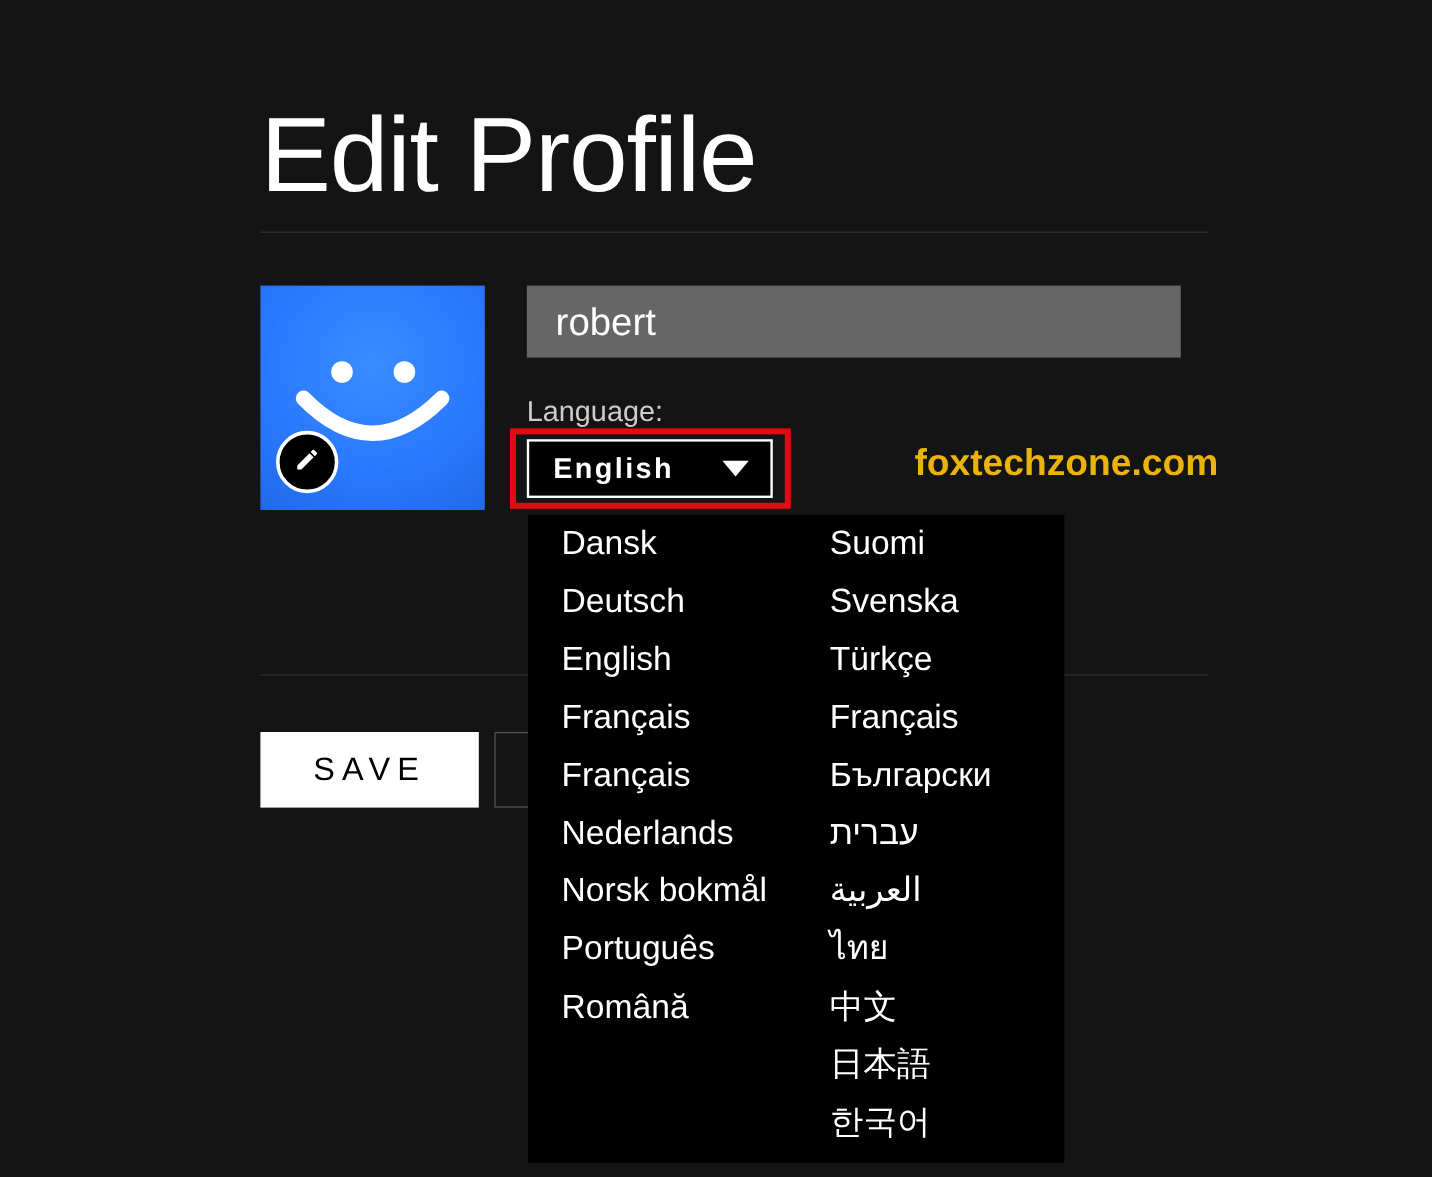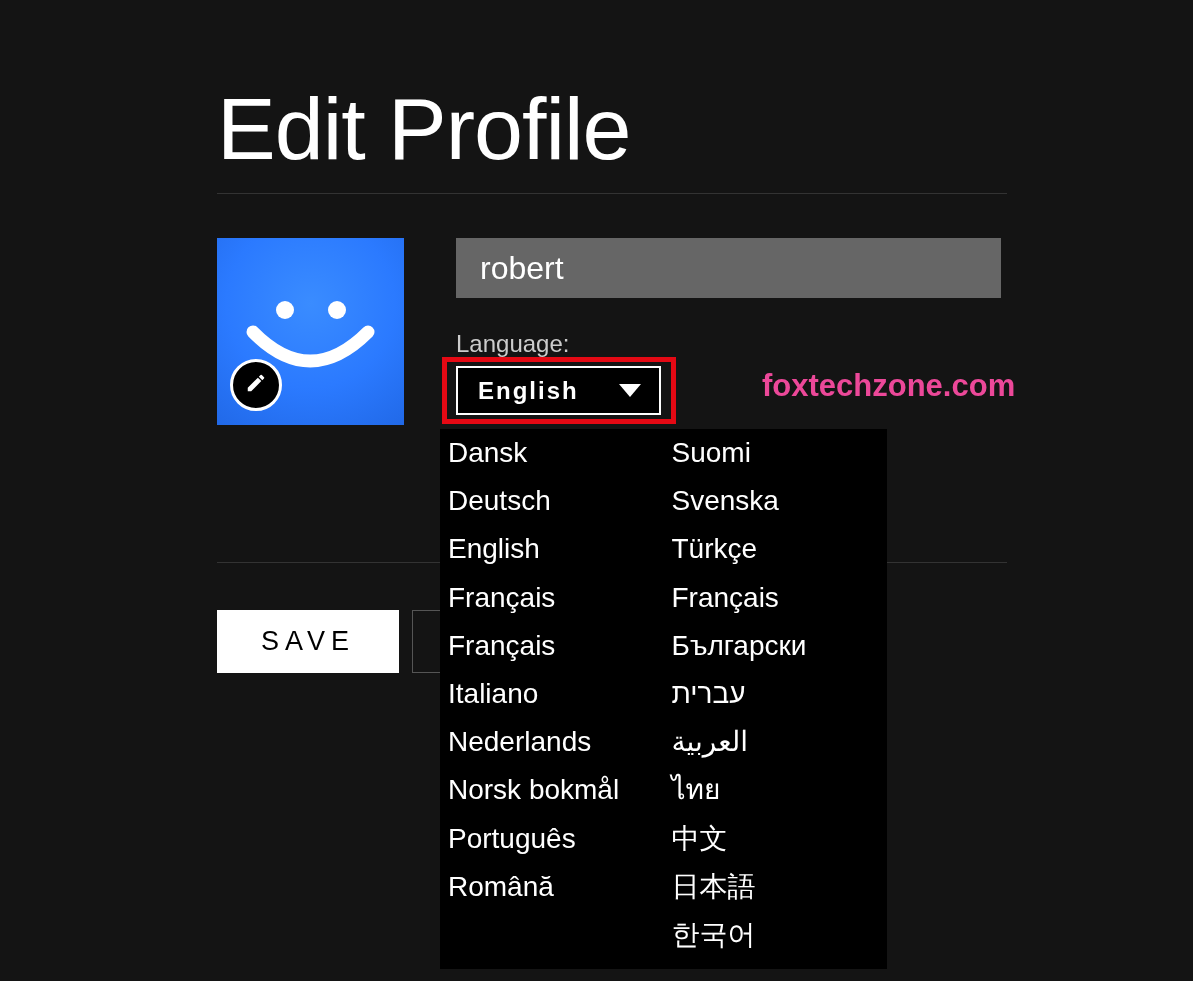--- a/index.html
+++ b/index.html
@@ -78,21 +78,21 @@
     background: #000;
     border: 3px solid #fff;
     border-radius: 50%;
     display: flex;
     align-items: center;
     justify-content: center;
     cursor: pointer;
   }
   .edit-badge svg { width: 22px; height: 22px; fill: #fff; }
   .fields-col {
-    margin-left: 52px;
+    margin-left: 35px;
     width: 560px;
     position: relative;
   }
   .name-input {
     width: 545px;
     height: 60px;
     background: #666666;
     border: none;
     color: #fff;
     font-size: 32px;
@@ -146,21 +146,21 @@
     border-left: 11px solid transparent;
     border-right: 11px solid transparent;
     border-top: 13px solid #fff;
   }
   .watermark {
     position: absolute;
     left: 762px;
     top: 368px;
     font-size: 31px;
     font-weight: 700;
-    color: #ec4899;
+    color: #eab308;
     letter-spacing: 0px;
   }
   .bg-section {
     position: absolute;
     left: 440px;
     top: 430px;
     width: 567px;
     color: #555;
   }
   .allowed-label {
@@ -239,21 +239,21 @@
   }
   .dd-col {
     width: 50%;
     display: flex;
     flex-direction: column;
   }
   .dd-item {
     color: #fff;
     font-size: 28px;
     font-weight: 400;
-    padding: 8px 0 8px 8px;
+    padding: 8px 0 8px 28px;
     cursor: pointer;
     line-height: 1.15;
   }
 </style>
 </head>
 <body>
 
 <div class="container">
   <h1 class="page-title">Edit Profile</h1>
 
@@ -312,21 +312,20 @@
   <button class="cancel-btn">CANCEL</button>
 </div>
 
 <div class="dropdown">
   <div class="dd-col" id="dd-col-1">
       <div class="dd-item">Dansk</div>
       <div class="dd-item">Deutsch</div>
       <div class="dd-item">English</div>
       <div class="dd-item">Français</div>
       <div class="dd-item">Français</div>
-      <div class="dd-item">Italiano</div>
       <div class="dd-item">Nederlands</div>
       <div class="dd-item">Norsk bokmål</div>
       <div class="dd-item">Português</div>
       <div class="dd-item">Română</div>
     </div>
   <div class="dd-col" id="dd-col-2">
       <div class="dd-item">Suomi</div>
       <div class="dd-item">Svenska</div>
       <div class="dd-item">Türkçe</div>
       <div class="dd-item">Français</div>

